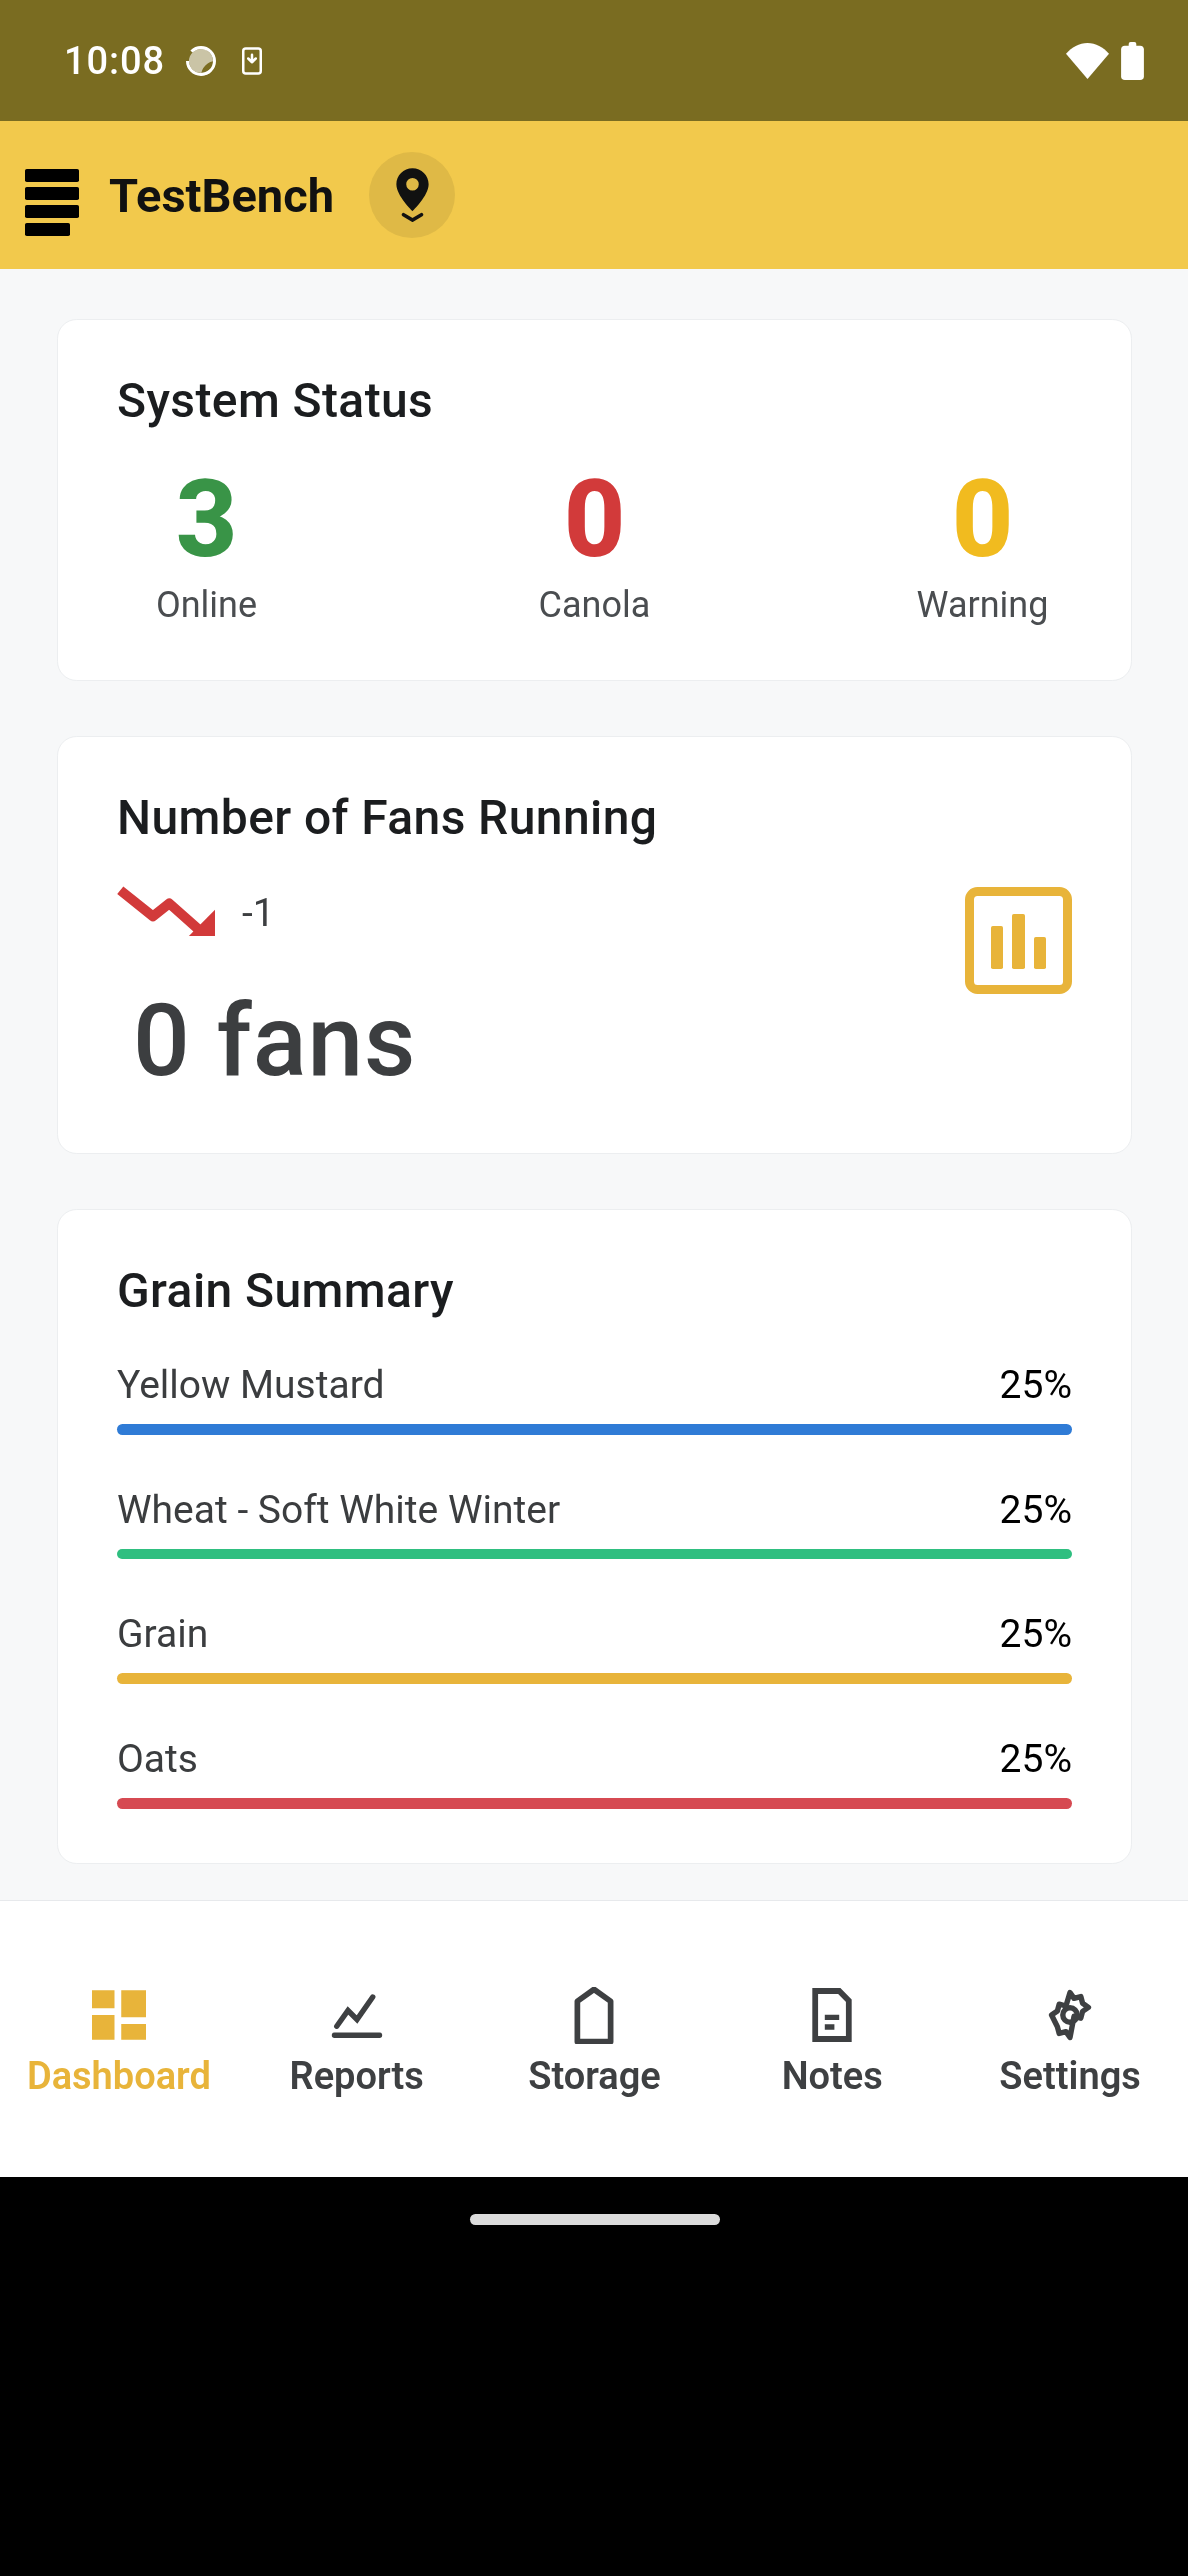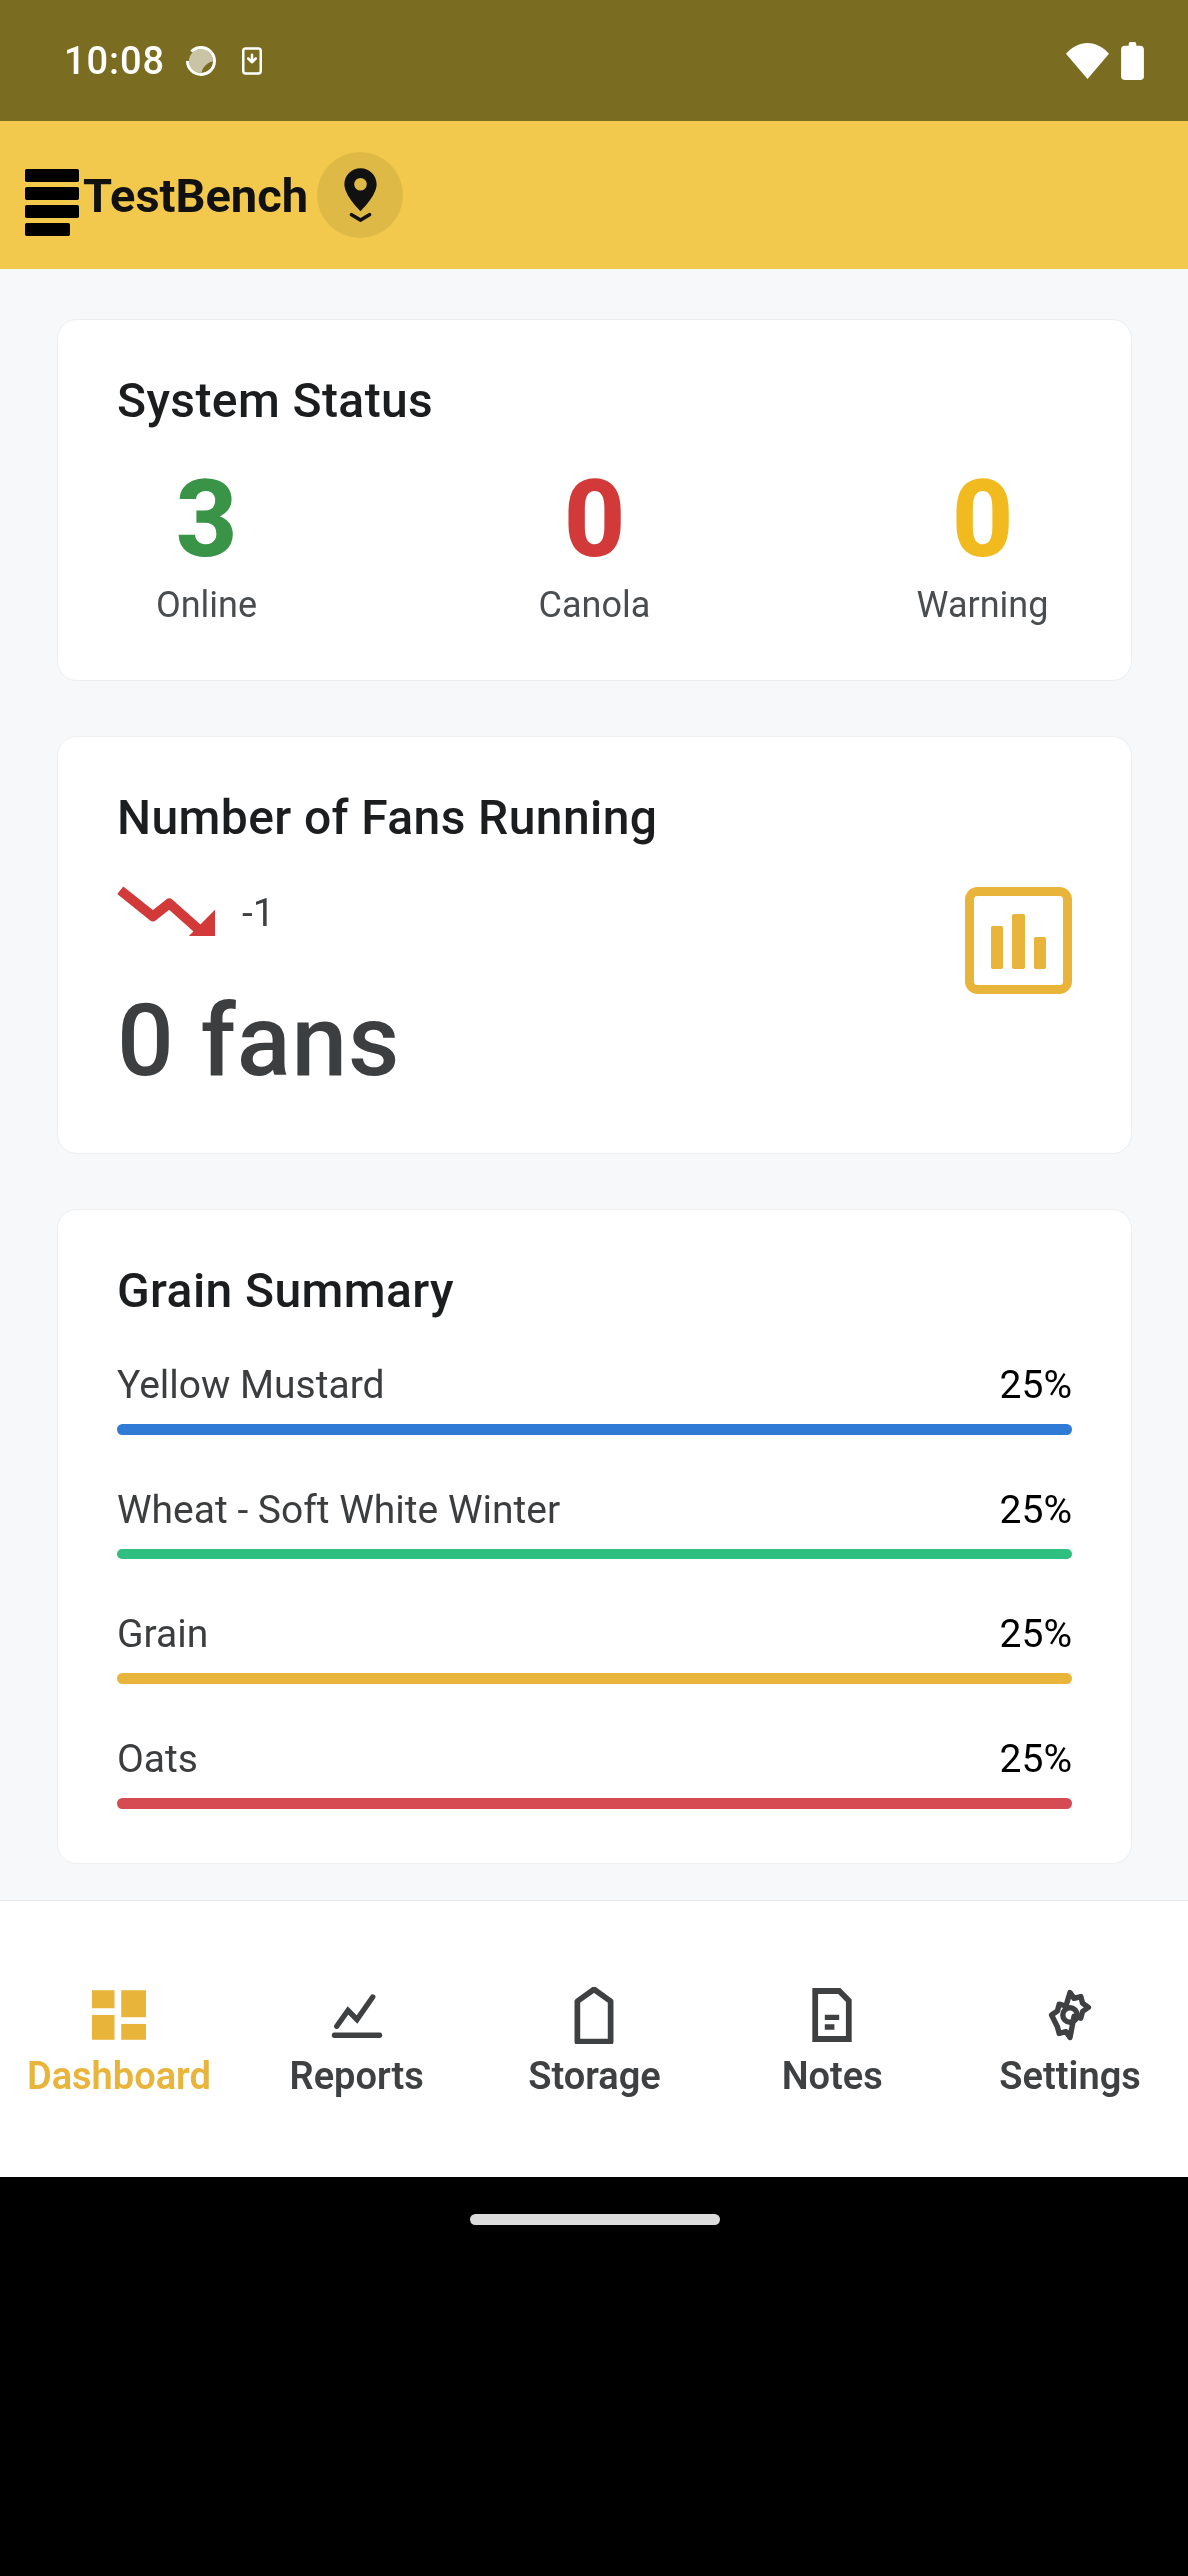--- a/index.html
+++ b/index.html
@@ -7,21 +7,21 @@
   .device { width: 1189px; background: #fdfdfd; display: flex; flex-direction: column; }
 
   
   .statusbar { height: 121px; background: #7a6c21; color: #fff; display: flex; align-items: center; justify-content: space-between; padding: 0 45px 0 64px; }
   .statusbar .left { display: flex; align-items: center; gap: 18px; }
   .statusbar .right { display: flex; align-items: center; gap: 12.5px; }
   .sb-time { font-size: 38px; font-weight: 500; letter-spacing: 0.9px; }
   .sb-icon { display: inline-flex; }
 
   
-  .appheader { height: 148px; background: #f2c94c; display: flex; align-items: center; padding: 0 25px; gap: 4px; }
+  .appheader { height: 148px; background: #f2c94c; display: flex; align-items: center; padding: 0 25px; gap: 30px; }
   .logo-box { width: 54px; height: 81px; display: flex; flex-direction: column; justify-content: flex-end; gap: 5.4px; }
   .logo-bar { background: #000; height: 12.5px; border-radius: 1.8px; }
   .logo-box .logo-bar:nth-child(1){width:54px}
   .logo-box .logo-bar:nth-child(2){width:54px}
   .logo-box .logo-bar:nth-child(3){width:54px}
   .logo-box .logo-bar:nth-child(4){width:45px}
   .app-title { font-size: 47px; font-weight: 700; color: #111; }
   .loc-btn { width: 86px; height: 86px; border-radius: 43px; background: rgba(0,0,0,0.08); display: flex; align-items: center; justify-content: center; margin-left: 5.4px; }
 
   
@@ -36,21 +36,21 @@
   .stat .lbl { font-size: 36px; color: #4a4d50; margin-top: 5.4px; }
   .c-green { color:#399447; }
   .c-red { color:#d23a3a; }
   .c-yellow { color:#f1bb1f; }
 
   
   .fans-body { display:flex; justify-content:space-between; align-items:flex-start; margin-top:34px; }
   .fans-left { display:flex; flex-direction:column; gap:36px; }
   .trend-row { display:flex; align-items:center; gap:27px; }
   .trend-val { font-size:39px; color:#3d3f41; }
-  .fans-big { font-size:100px; font-weight:500; color:#3c3e40; letter-spacing:0.9px; }
+  .fans-big { font-size:100px; font-weight:500; color:#3c3e40; letter-spacing:0.9px;margin-left:16px; }
   .chart-btn { width:107px; height:107px; border:9px solid #e8b43a; border-radius:12.5px; display:flex; align-items:flex-end; justify-content:center; gap:9px; padding-bottom:16px; margin-top:7.2px; }
   .chart-btn span { width:12.5px; background:#e8b43a; border-radius:1.8px; }
 
   
   .grain-list { margin-top: 43px; display:flex; flex-direction:column; gap:52px; }
   .grain-item { display:flex; flex-direction:column; gap:16px; }
   .grain-top { display:flex; justify-content:space-between; align-items:flex-end; }
   .grain-name { font-size:39px; color:#3b3d3f; }
   .grain-pct { font-size:39px; color:#000000; }
   .grain-bar { height:10.7px; border-radius:5.4px; width:100%; }

